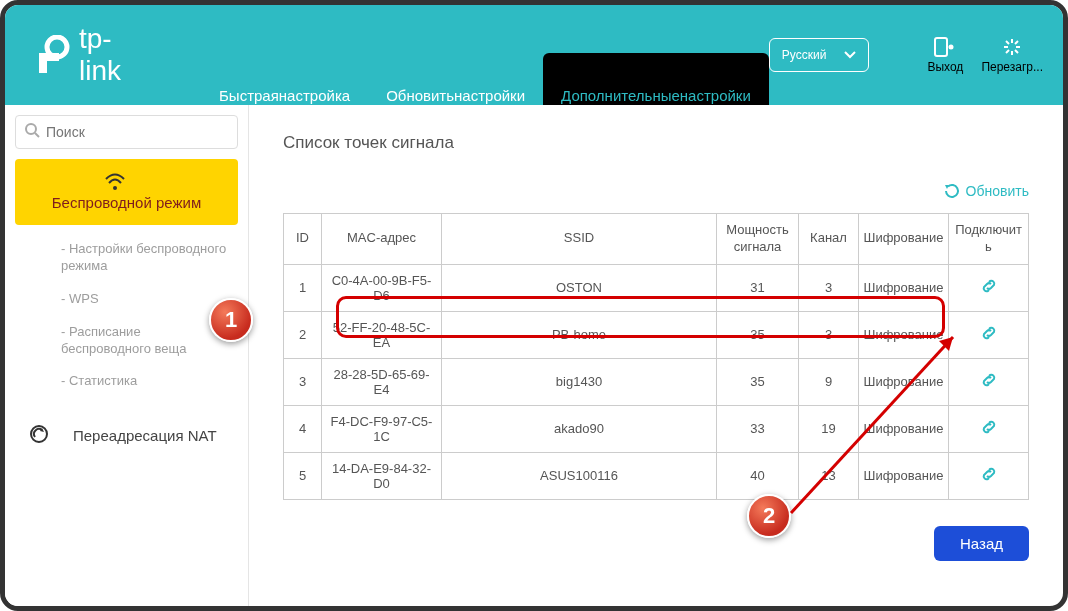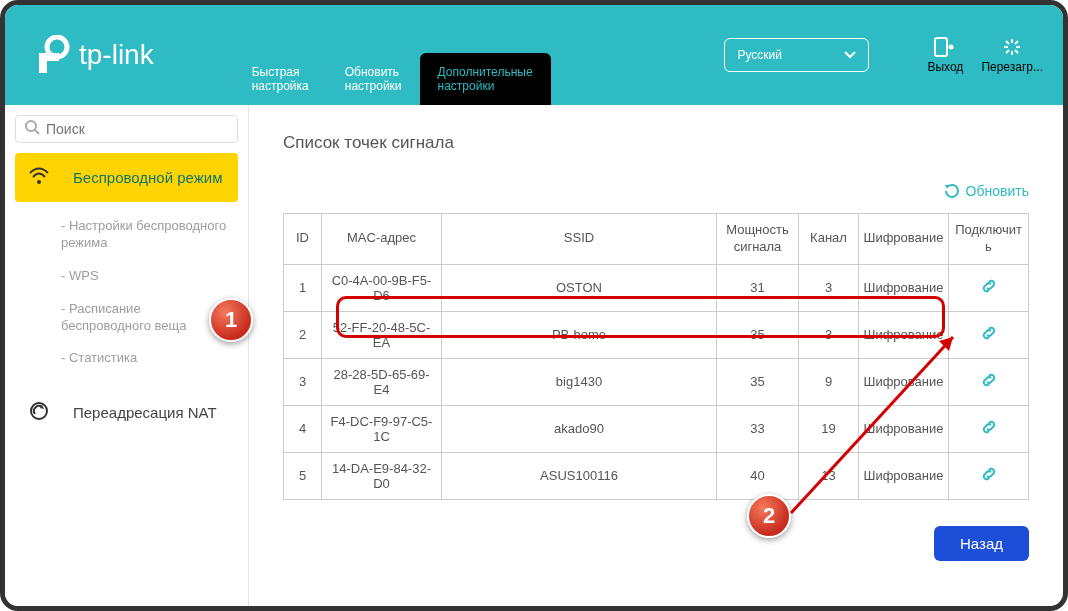--- a/index.html
+++ b/index.html
@@ -39,24 +39,24 @@
     display: flex;
     align-items: flex-end;
     height: 100%;
     flex: 1;
   }
   .tab {
     color: #fff;
     padding: 0 18px;
     height: 52px;
     display: flex;
-    flex-direction: column;
-    align-items: flex-start;
+    flex-direction: row;
+    align-items: flex-end;
     justify-content: center;
-    font-size: 12px;
+    font-size: 15px;
     line-height: 1.2;
     text-align: center;
     cursor: pointer;
     border-top-left-radius: 6px;
     border-top-right-radius: 6px;
     white-space: pre-line;
   }
   .tab.active {
     background: #000000;
     color: #2ebbc3;
@@ -87,21 +87,21 @@
     width: 244px;
     padding: 10px 10px 0 10px;
     background: #fff;
     border-right: 1px solid #e5e5e5;
   }
   .search {
     display: flex;
     align-items: center;
     border: 1px solid #ddd;
     border-radius: 4px;
-    height: 28px;
+    height: 34px;
     padding: 0 8px;
     margin-bottom: 10px;
   }
   .search input {
     border: none;
     outline: none;
     font-size: 14px;
     color: #888;
     flex: 1;
     margin-left: 6px;
@@ -111,22 +111,23 @@
     align-items: center;
     padding: 14px 14px;
     font-size: 15px;
     color: #444;
     cursor: pointer;
     border-radius: 4px;
     margin-bottom: 4px;
   }
   .nav-item.active {
     background: #ffd400;
-    color: #0f766e;
+    color: #7f1d1d;
     font-weight: 500;
+    flex-direction: column;
   }
   .nav-item svg, .nav-item .nic { margin-right: 12px; flex-shrink: 0; }
   .sub {
     font-size: 13px;
     color: #9d9d9d;
     padding: 8px 0 8px 28px;
     cursor: pointer;
     line-height: 1.3;
   }
   .sub.active { color: #555; }

